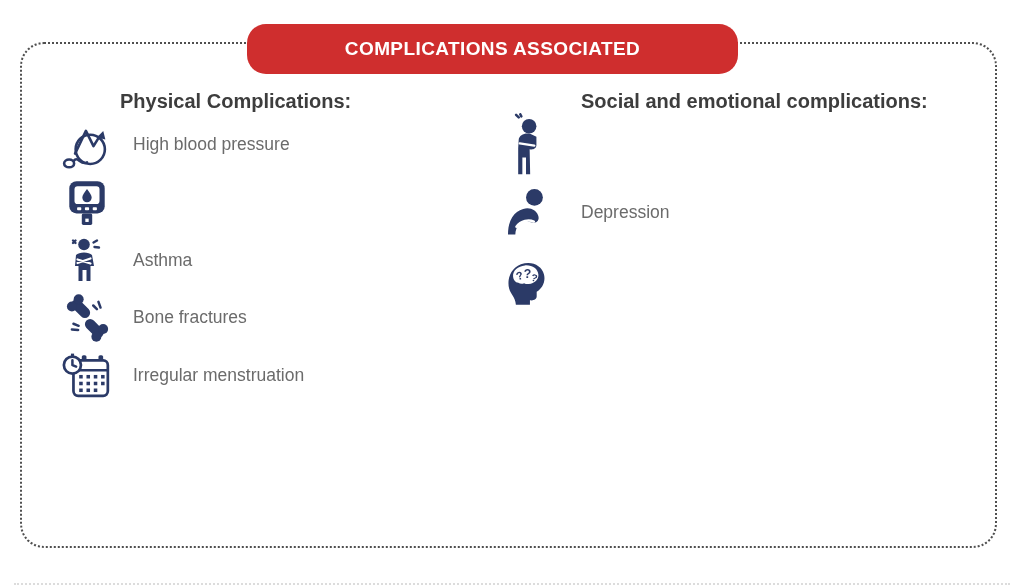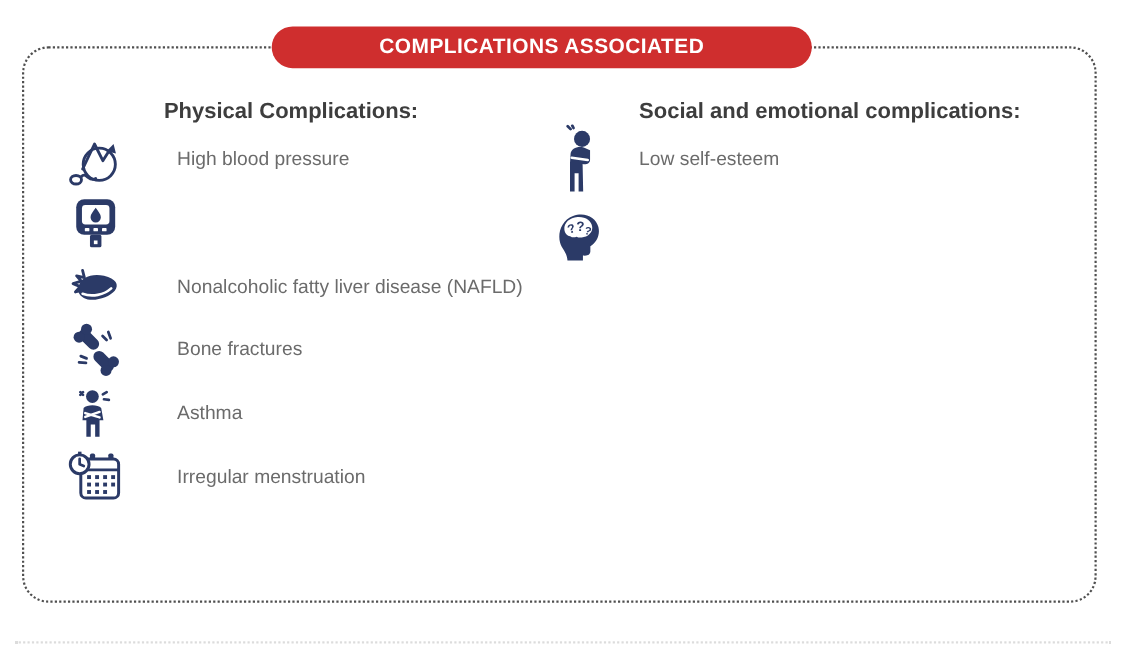--- a/index.html
+++ b/index.html
@@ -19,47 +19,47 @@
     background: #ffffff;
   }
   .bottom-faint-line {
     position: absolute;
     left: 14px; right: 14px; top: 583px;
     border-top: 2px dotted #dcdcdc;
   }
   .banner {
     position: absolute;
     left: 247px; top: 24px;
-    width: 491px; height: 38px;
+    width: 491px; height: 50px;
     background: #cf2e2e;
     border-radius: 19px;
     display: flex; align-items: center; justify-content: center;
     z-index: 2;
   }
   .banner-title {
     color: #ffffff;
     font-weight: bold;
     font-size: 19px;
     letter-spacing: 0.4px;
   }
   .col-heading {
     position: absolute;
     font-size: 20px;
     font-weight: bold;
     color: #3d3d3d;
     z-index: 1;
     white-space: nowrap;
   }
-  #left-heading  { left: 149px; top: 90px; }
+  #left-heading  { left: 120px; top: 90px; }
   #right-heading { left: 581px; top: 90px; text-align: right; }
   .rows { position: absolute; display: flex; flex-direction: column; z-index: 1; }
   #left-rows  { left: 58px;  top: 116px; }
   #right-rows { left: 497px; top: 111px; }
   .row { display: flex; align-items: center; }
-  #left-rows  .row { height: 57.7px; gap: 28px; }
+  #left-rows  .row { height: 57.7px; }
   #right-rows .row { height: 67.5px; }
   .icon-cell {
     width: 58px; flex: 0 0 58px;
     display: flex; align-items: center; justify-content: center;
   }
   .label {
     font-size: 17.5px;
     color: #6b6b6b;
     white-space: nowrap;
   }
@@ -108,56 +108,46 @@
         <rect class="wh" x="14.5" y="28" width="4" height="3" rx="0.8"></rect>
         <rect class="wh" x="22" y="28" width="4" height="3" rx="0.8"></rect>
         <rect class="wh" x="29.5" y="28" width="4" height="3" rx="0.8"></rect>
         <rect class="fl" x="19" y="34" width="10" height="11" rx="1.5"></rect>
         <rect class="wh" x="22.4" y="39" width="3.2" height="3.2"></rect>
       </svg>
     </span>
   </div>
 
 
-  <div class="row">
-    <span class="icon-cell">
-      <svg width="52" height="52" viewBox="0 0 48 48">
-        <polyline class="st" points="13,11 14.5,17 8,15.5 12,20 5,22 11,24.5 7,29 13,27.5"></polyline>
-        <path class="fl" d="M10 24 C11 17 21 13 31 15.5 C41 18 44 23 40 28 C35 34 21 38 14 34 C9 31 9 28 10 24 Z"></path>
-        <path class="wst" d="M13 30.5 C21 33.5 31 31.5 37 26"></path>
-      </svg>
-    </span>
-    <span class="label">Nonalcoholic fatty liver disease (NAFLD)</span>
+
+  <div class="row">
+    <span class="icon-cell">
+      <svg width="48" height="50" viewBox="0 0 48 48">
+        <circle class="fl" cx="21" cy="8.5" r="5.8"></circle>
+        <path class="fl" d="M13 19 C16 15.5 26 15.5 29 19 L31 30 L27.5 30 L27.5 45 L23.5 45 L23.5 34 L19.5 34 L19.5 45 L15.5 45 L15.5 30 L12 30 Z"></path>
+        <path class="wst" d="M14.5 23.5 L27.5 27.5 M27.5 22.5 L14.5 27"></path>
+        <path class="st" d="M30.5 6.5 l3.5 -2 M31.5 11 l4.5 0.5 M10 4.5 l2.5 2.5 M12.5 4.5 l-2.5 2.5"></path>
+      </svg>
+    </span>
+    <span class="label">Asthma</span>
   </div>
 
   <div class="row">
     <span class="icon-cell">
       <svg width="50" height="50" viewBox="0 0 48 48">
         <line x1="14" y1="11" x2="22" y2="19" stroke="#2b3a67" stroke-width="10" stroke-linecap="round"></line>
         <circle class="fl" cx="9.5" cy="13" r="4.8"></circle>
         <circle class="fl" cx="16" cy="6" r="4.8"></circle>
         <line x1="27" y1="30" x2="35" y2="38" stroke="#2b3a67" stroke-width="10" stroke-linecap="round"></line>
         <circle class="fl" cx="39.5" cy="34.5" r="4.8"></circle>
         <circle class="fl" cx="33" cy="42" r="4.8"></circle>
         <path class="st" d="M30 12 L33.5 15.5 M35 8.5 L37 14 M11 29.5 L16 31.5 M9.5 35 L15.5 35.5"></path>
       </svg>
     </span>
     <span class="label">Bone fractures</span>
-  </div>
-
-  <div class="row">
-    <span class="icon-cell">
-      <svg width="48" height="50" viewBox="0 0 48 48">
-        <circle class="fl" cx="21" cy="8.5" r="5.8"></circle>
-        <path class="fl" d="M13 19 C16 15.5 26 15.5 29 19 L31 30 L27.5 30 L27.5 45 L23.5 45 L23.5 34 L19.5 34 L19.5 45 L15.5 45 L15.5 30 L12 30 Z"></path>
-        <path class="wst" d="M14.5 23.5 L27.5 27.5 M27.5 22.5 L14.5 27"></path>
-        <path class="st" d="M30.5 6.5 l3.5 -2 M31.5 11 l4.5 0.5 M10 4.5 l2.5 2.5 M12.5 4.5 l-2.5 2.5"></path>
-      </svg>
-    </span>
-    <span class="label">Asthma</span>
   </div>
 
   <div class="row">
     <span class="icon-cell">
       <svg width="50" height="50" viewBox="0 0 48 48">
         <rect class="fl" x="19" y="4" width="4.5" height="8.5" rx="1.6"></rect>
         <rect class="fl" x="35" y="4" width="4.5" height="8.5" rx="1.6"></rect>
         <rect x="11" y="9" width="33" height="34" rx="4.5" fill="#ffffff" stroke="#2b3a67" stroke-width="2.6"></rect>
         <line class="st" x1="11.5" y1="18.5" x2="43.5" y2="18.5"></line>
         <g class="fl">
@@ -187,23 +177,32 @@
 
   <div class="row">
     <span class="icon-cell">
       <svg width="50" height="64" viewBox="0 0 48 60">
         <path class="st" d="M17 3.5 l-2.5 -2.5 M19.5 2.5 l-1 -2"></path>
         <circle class="fl" cx="27" cy="12" r="7"></circle>
         <path class="fl" d="M17 25 C17.5 20.5 23 18 28.5 19.5 L34 22 L34 30 C34 33.5 30.5 34.8 27.5 34 L28 58 L24 58 L24 42 L20.5 42 L20.5 58 L16.5 58 L16.5 33 Z"></path>
         <path class="wst" d="M18 28.5 L32 30.5"></path>
       </svg>
     </span>
-    <span class="label">Low self-esteem</span>
-  </div>
-
+  </div>
+
+  <div class="row">
+    <span class="icon-cell">
+      <svg width="54" height="54" viewBox="0 0 48 48">
+        <circle class="fl" cx="31.5" cy="11" r="7.5"></circle>
+        <path class="fl" d="M8 44 C8 31 13.5 23.5 21.5 21.3 C28 19.5 33 22.5 34.8 27 C36.5 31.5 33 34.5 28.5 33 C21.5 30.8 15 34.5 14.5 44 Z"></path>
+        <path class="wst" d="M15.5 37 C19.5 31.5 26.5 30.5 31 32.5"></path>
+      </svg>
+    </span>
+    <span class="label">Depression</span>
+  </div>
 
   <div class="row">
     <span class="icon-cell">
       <svg width="54" height="54" viewBox="0 0 48 48">
         <path class="fl" d="M15 46 C14.5 39 10.5 37 9 31.5 C7 24 10 13.5 19.5 10 C29 6.5 38 11 40 19 C41.6 25.5 38.5 31.5 33.5 34.5 L33.5 38.5 C33.5 41.5 30.5 42.5 27.5 42 L27.5 46 Z"></path>
         <path class="wh" d="M12.5 21 C12 15.5 17 11.5 23 11 C29.5 10.5 34.5 14 35 19 C35.5 23.5 31.5 27 26.5 27.5 C25 27.7 23.5 27.4 22.3 26.8 C20.8 27.6 18.8 27.6 17.2 26.4 C14.4 26 12.8 23.8 12.5 21 Z"></path>
         <text class="qm" x="15" y="24" font-size="10" fill="#2b3a67" transform="rotate(-18 17 20)">?</text>
         <text class="qm" x="22" y="22" font-size="11" fill="#2b3a67">?</text>
         <text class="qm" x="29" y="25" font-size="9" fill="#2b3a67" transform="rotate(14 31 21)">?</text>
       </svg>

